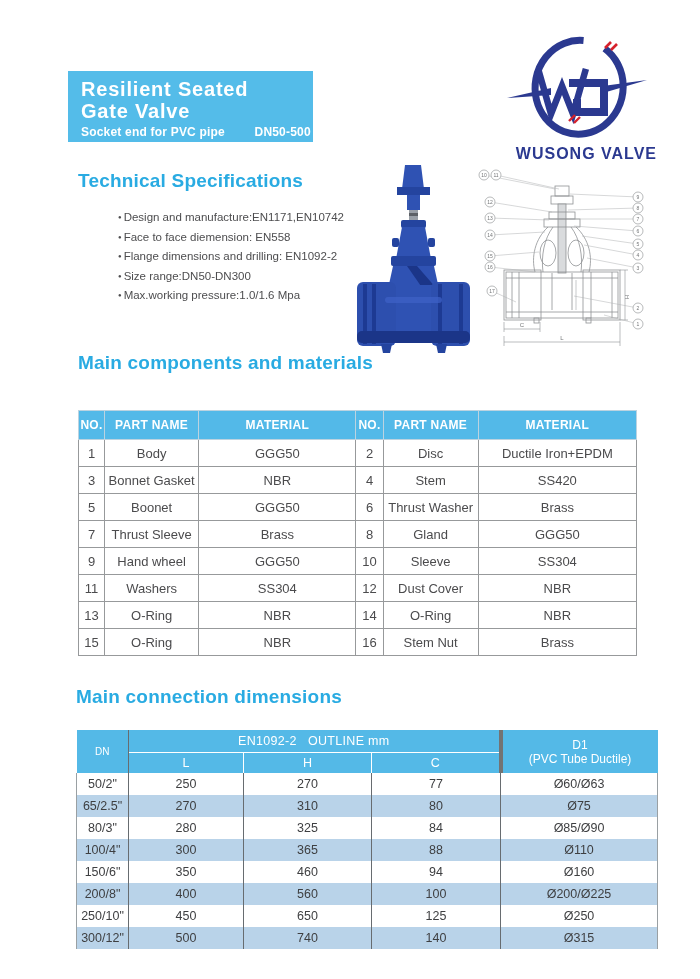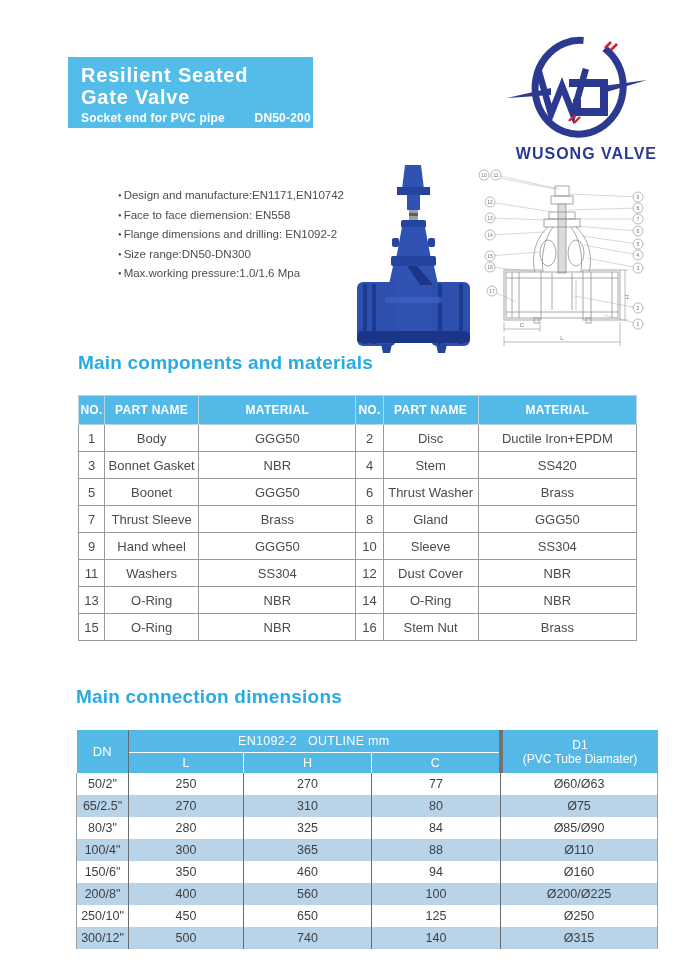--- a/index.html
+++ b/index.html
@@ -1,21 +1,21 @@
 <!DOCTYPE html>
 <html><head>
 <meta charset="utf-8">
 <style>
   * { margin:0; padding:0; box-sizing:border-box; }
   html,body { background:#ffffff; }
   body { font-family:"Liberation Sans", sans-serif; }
   .page { position:relative; width:700px; height:979px; background:#ffffff; overflow:hidden; }
 
   
-  .title-box { position:absolute; left:68px; top:57px; width:245px; height:71px;
+  .title-box { position:absolute; left:68px; top:71px; width:245px; height:71px;
                background:#54bce9; color:#ffffff; padding:7px 0 0 13px; }
   .title-line { font-size:20px; font-weight:bold; line-height:22px; letter-spacing:0.8px; }
   .subtitle { margin-top:3px; font-size:12px; font-weight:600; letter-spacing:0.2px; }
   .subtitle .dn { margin-left:26px; }
 
   .logo { position:absolute; left:497px; top:36px; width:160px; text-align:center; }
   .logo-text { margin-top:1px; font-size:16px; font-weight:bold; color:#2b3990; letter-spacing:1px;text-align:right; }
 
   
   h2.section { font-size:19px; font-weight:600; color:#29abe2; letter-spacing:0.2px; }
@@ -25,53 +25,53 @@
   .specs ul { list-style:none; margin-top:16px;margin-left:40px; }
   .specs li { font-size:11.5px; color:#4d4d4f; line-height:19.5px; white-space:nowrap; }
   .specs li::before { content:"\25CF"; font-size:6px; vertical-align:2px; margin-right:2px; color:#4d4d4f; }
 
   
   .valve-photo   { position:absolute; left:345px; top:163px; }
   .valve-drawing { position:absolute; left:478px; top:160px; }
 
   
   .components { position:absolute; left:78px; top:352px; width:562px; }
-  .components table { border-collapse:collapse; width:559px; margin-top:21px; table-layout:fixed; }
+  .components table { border-collapse:collapse; width:559px; margin-top:36px; table-layout:fixed; }
   .components th { background:#53b9e8; color:#ffffff; font-size:12px; font-weight:600;
                    height:29px; border:1px solid #bcd3e0; letter-spacing:0.3px; }
   .components td { font-size:13px; color:#4b4b4d; text-align:center; height:27px;
                    border:1px solid #97999b; background:#ffffff; }
 
   
   .dimensions { position:absolute; left:76px; top:686px; width:584px; }
   .dimensions table { border-collapse:collapse; width:581px; margin-top:22px;
                       table-layout:fixed; font-size:12.5px; }
   .dimensions thead th { background:#54b9e7; color:#ffffff; font-weight:400; }
-  .dimensions th.dn { border-right:1px solid #676c70; font-size:13px; }
+  .dimensions th.dn { border-right:1px solid #676c70; font-size:10px; }
   .dimensions th.group { height:22px; border-bottom:1.5px solid #ffffff; font-size:12.5px; letter-spacing:0.3px; }
   .dimensions th.sub { height:21px; font-size:12.5px; }
   .dimensions th.sub + th.sub { border-left:1.5px solid #ffffff; }
   .dimensions th.d1 { border-left:4px solid #737373; font-size:12px; line-height:14px; }
   .dimensions tbody td { text-align:center; color:#3e3f41; height:22px;
                          border-left:1px solid #676c70; background:#ffffff; }
   .dimensions tbody td:first-child { border-left:1px solid #9aa0a3; }
   .dimensions tbody td:last-child { border-right:1px solid #9aa0a3; }
   .dimensions tbody tr.alt td { background:#b9d3e9; }
 </style>
 </head>
 <body>
 
 <div class="page">
 
   <div class="title-box">
     <div class="title-line">Resilient Seated</div>
     <div class="title-line">Gate Valve</div>
     <div class="subtitle">
       <span>Socket end for PVC pipe</span>
-      <span class="dn">DN50-200</span>
+      <span class="dn">DN50-500</span>
     </div>
   </div>
 
   <div class="logo">
     <svg width="140" height="104" viewBox="0 0 140 104">
 
       <path d="M92,9 A44,47 0 1 1 70,4 " fill="none" stroke="#2b3990" stroke-width="7" transform="rotate(8 70 51)"></path>
 
       <line x1="98" y1="12" x2="104" y2="6" stroke="#d6212b" stroke-width="2.6"></line>
       <line x1="104" y1="14" x2="110" y2="8" stroke="#d6212b" stroke-width="2.6"></line>
@@ -83,20 +83,21 @@
 
       <path d="M62,47 L97,47 L97,76 L70,76 L70,63" fill="none" stroke="#2b3990" stroke-width="8"></path>
 
       <line x1="62" y1="85" x2="68" y2="79" stroke="#d6212b" stroke-width="2.4"></line>
       <line x1="67" y1="87" x2="73" y2="81" stroke="#d6212b" stroke-width="2.4"></line>
     </svg>
     <div class="logo-text">WUSONG VALVE</div>
   </div>
 
   <div class="specs">
+    <h2 class="section">Technical Specifications</h2>
     <ul>
         <li>Design and manufacture:EN1171,EN10742</li>
         <li>Face to face diemension: EN558</li>
         <li>Flange dimensions and drilling: EN1092-2</li>
         <li>Size range:DN50-DN300</li>
         <li>Max.working pressure:1.0/1.6 Mpa</li>
       </ul>
   </div>
 
   <svg class="valve-photo" width="137" height="196" viewBox="0 0 137 196">
@@ -334,21 +335,21 @@
           <col style="width:128px">
         <col style="width:129px">
           <col style="width:157px">
       </colgroup>
       <thead>
         <tr>
           <th rowspan="2" class="dn">DN</th>
           <th colspan="3" class="group">EN1092-2&nbsp;&nbsp;&nbsp;OUTLINE mm</th>
           <th rowspan="2" class="d1">
             <div>D1</div>
-            <div>(PVC Tube Diamater)</div>
+            <div>(PVC Tube Ductile)</div>
           </th>
         </tr>
         <tr>
             <th class="sub">L</th>
             <th class="sub">H</th>
             <th class="sub">C</th>
           </tr>
       </thead>
       <tbody>
           <tr>

